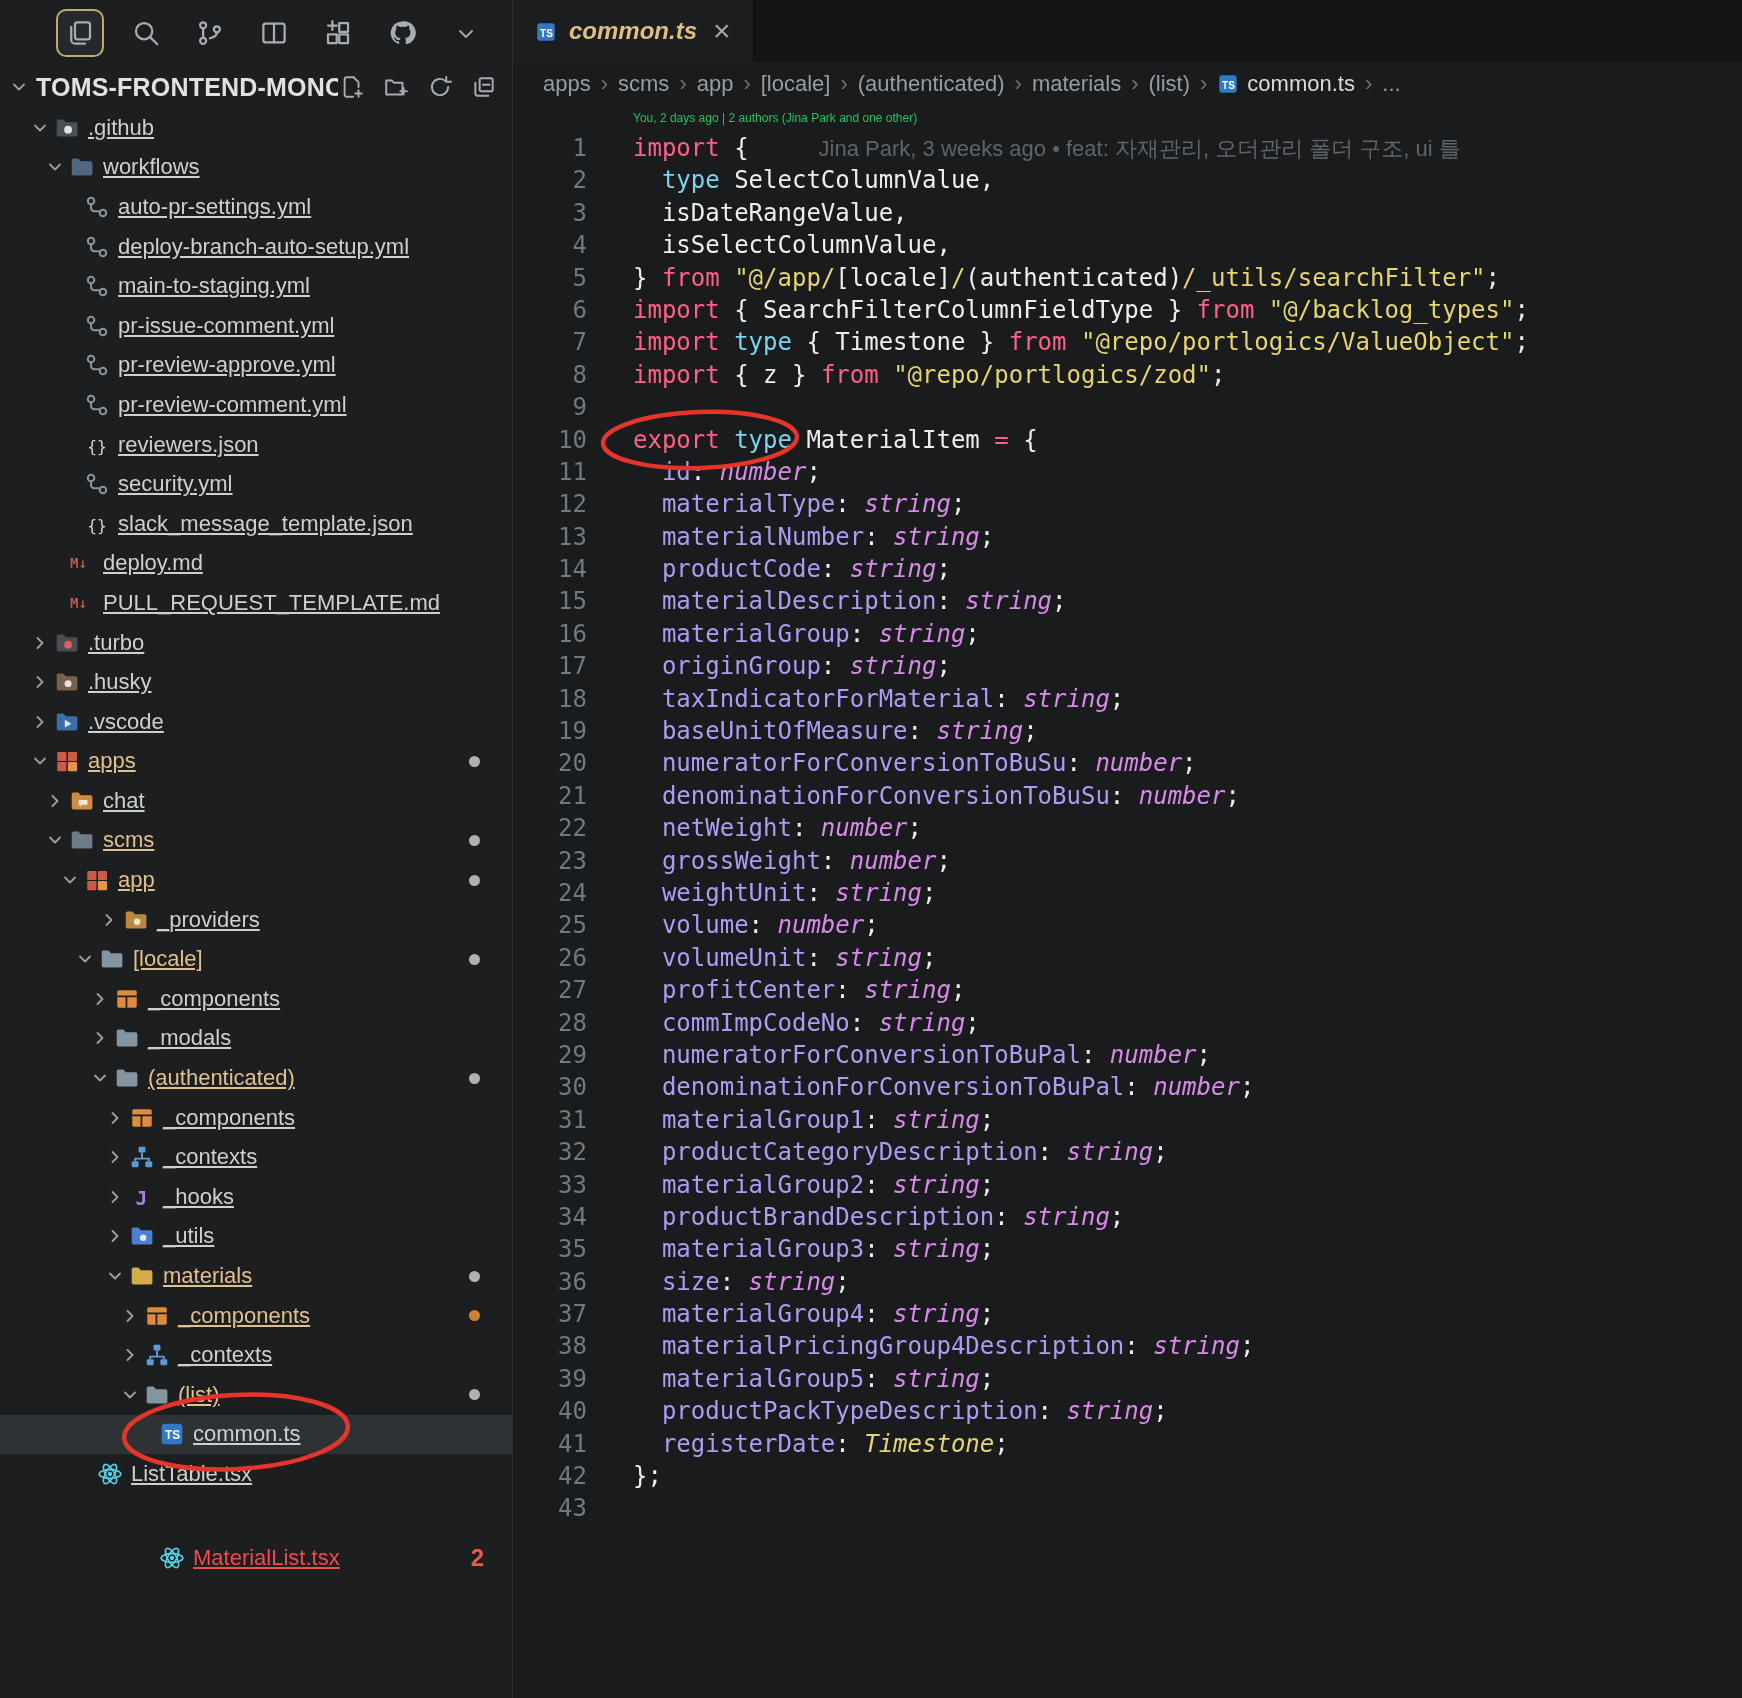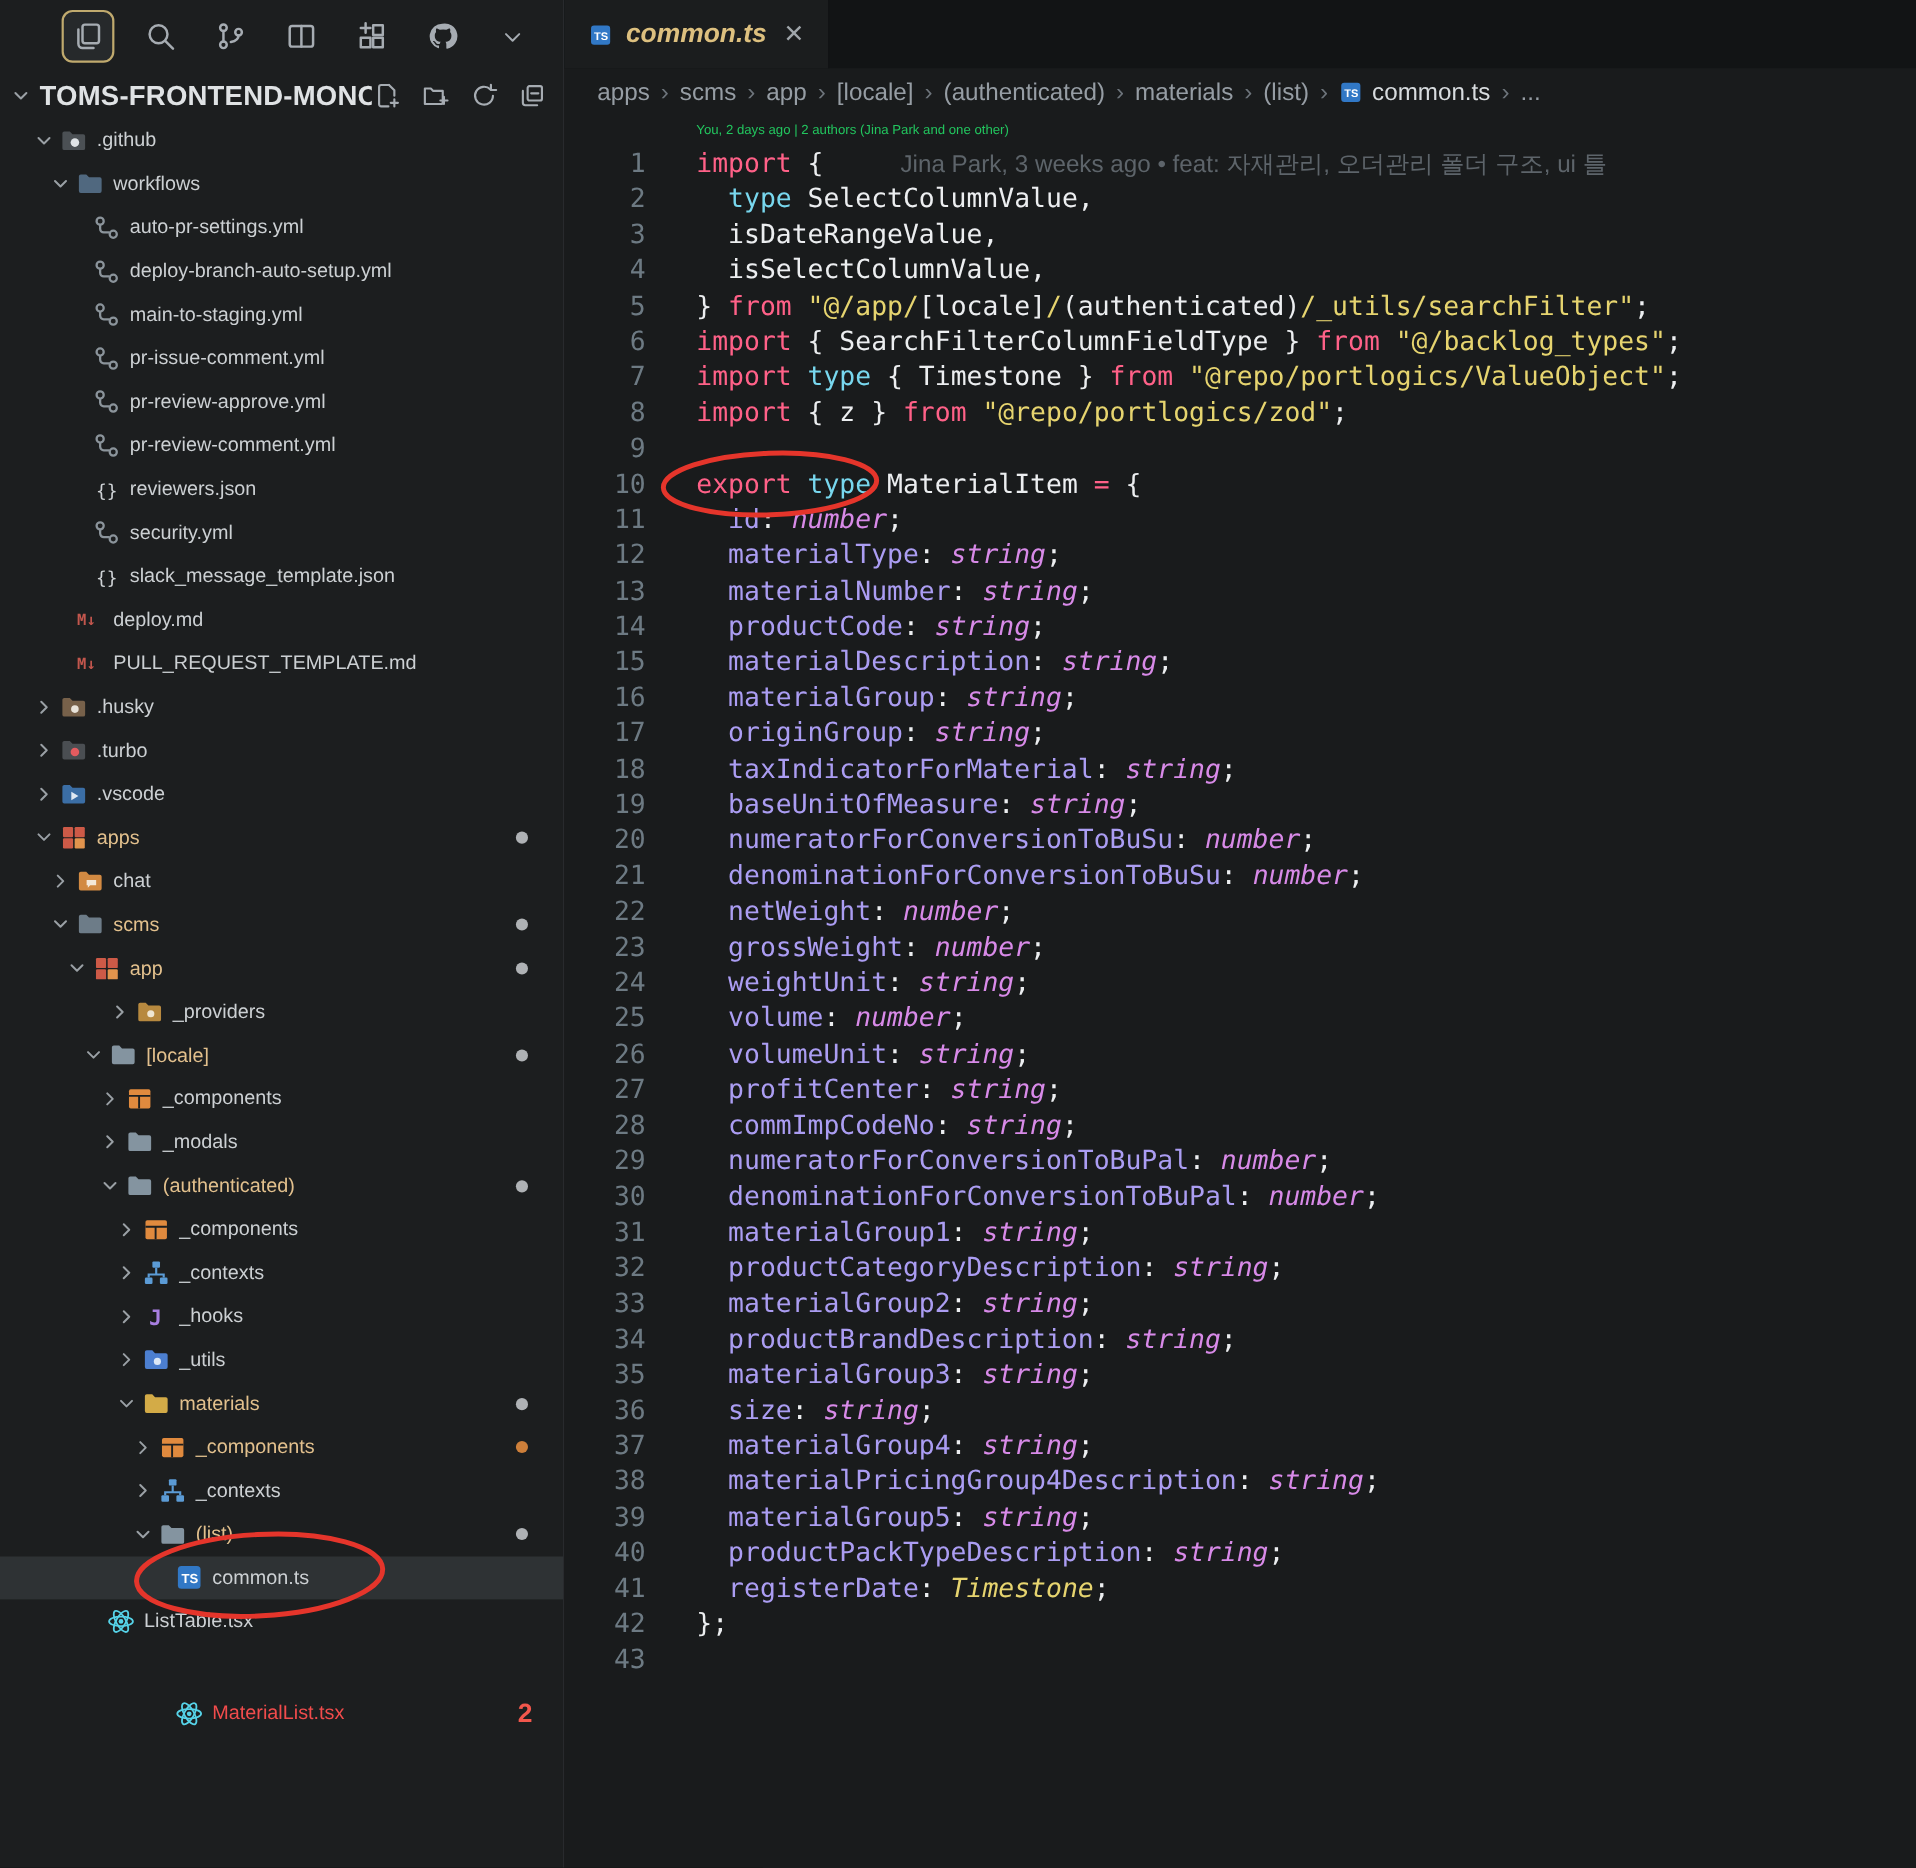--- a/index.html
+++ b/index.html
@@ -25,21 +25,21 @@
 
   .tree{position:relative;}
   .trow{display:flex;align-items:center;height:39.6px;white-space:nowrap;}
   .trow.sel{background:#2e3234;}
   .twisty{width:22px;height:22px;flex:0 0 22px;display:inline-flex;align-items:center;justify-content:center;}
   .twisty svg{width:20px;height:20px;}
   .twisty.open svg{transform:rotate(90deg);}
   .twisty.hidden{visibility:hidden;}
   .ticon{width:28px;height:28px;flex:0 0 28px;margin:0 7px 0 2px;display:inline-flex;align-items:center;justify-content:center;}
   .ticon svg{width:26px;height:26px;}
-  .tlab{font-size:18px;}
+  .tlab{font-size:22px;text-decoration:underline;}
   .lab-plain{color:#ccd0d3;}
   .lab-mod{color:#e2c08d;}
   .lab-err{color:#f14c4c;}
   .tdot{margin-left:auto;margin-right:32px;width:11px;height:11px;border-radius:50%;background:#c9cdd0;opacity:.85;}
   .tdot.orange{background:#cd7f3a;opacity:1;}
   .tbadge{margin-left:auto;margin-right:28px;font-size:24px;font-weight:700;color:#f2574c;}
 
   
   .editor{position:absolute;left:513px;top:0;right:0;height:100%;background:#191b1c;}
   .tabbar{height:62px;background:#121415;display:flex;align-items:stretch;}
@@ -351,39 +351,39 @@
           <span class="tlab lab-plain">PULL_REQUEST_TEMPLATE.md</span>
         </div>
         <div class="trow" style="padding-left: 29px;">
           <span class="twisty">
             <svg viewBox="0 0 24 24" fill="none" stroke="#9aa0a5" stroke-width="2.2" stroke-linecap="round" stroke-linejoin="round">
               <path d="M9 6l6 6-6 6"></path>
             </svg>
           </span>
           <span class="ticon">
             <svg viewBox="0 0 24 24">
+              <path d="M2.5 5.8c0-.9.72-1.6 1.6-1.6h4.6l2.3 2.4h9a1.6 1.6 0 0 1 1.6 1.6v10a1.6 1.6 0 0 1-1.6 1.6H4.1a1.6 1.6 0 0 1-1.6-1.6z" fill="#4a4e52"></path>
+              <circle cx="13" cy="13.5" r="3.6" fill="#e35b5f"></circle>
+            </svg>
+          </span>
+          <span class="tlab lab-plain">.turbo</span>
+        </div>
+        <div class="trow" style="padding-left: 29px;">
+          <span class="twisty">
+            <svg viewBox="0 0 24 24" fill="none" stroke="#9aa0a5" stroke-width="2.2" stroke-linecap="round" stroke-linejoin="round">
+              <path d="M9 6l6 6-6 6"></path>
+            </svg>
+          </span>
+          <span class="ticon">
+            <svg viewBox="0 0 24 24">
               <path d="M2.5 5.8c0-.9.72-1.6 1.6-1.6h4.6l2.3 2.4h9a1.6 1.6 0 0 1 1.6 1.6v10a1.6 1.6 0 0 1-1.6 1.6H4.1a1.6 1.6 0 0 1-1.6-1.6z" fill="#77614a"></path>
               <circle cx="13" cy="13.5" r="3.2" fill="#e8e3da"></circle>
             </svg>
           </span>
           <span class="tlab lab-plain">.husky</span>
-        </div>
-        <div class="trow" style="padding-left: 29px;">
-          <span class="twisty">
-            <svg viewBox="0 0 24 24" fill="none" stroke="#9aa0a5" stroke-width="2.2" stroke-linecap="round" stroke-linejoin="round">
-              <path d="M9 6l6 6-6 6"></path>
-            </svg>
-          </span>
-          <span class="ticon">
-            <svg viewBox="0 0 24 24">
-              <path d="M2.5 5.8c0-.9.72-1.6 1.6-1.6h4.6l2.3 2.4h9a1.6 1.6 0 0 1 1.6 1.6v10a1.6 1.6 0 0 1-1.6 1.6H4.1a1.6 1.6 0 0 1-1.6-1.6z" fill="#4a4e52"></path>
-              <circle cx="13" cy="13.5" r="3.6" fill="#e35b5f"></circle>
-            </svg>
-          </span>
-          <span class="tlab lab-plain">.turbo</span>
         </div>
         <div class="trow" style="padding-left: 29px;">
           <span class="twisty">
             <svg viewBox="0 0 24 24" fill="none" stroke="#9aa0a5" stroke-width="2.2" stroke-linecap="round" stroke-linejoin="round">
               <path d="M9 6l6 6-6 6"></path>
             </svg>
           </span>
           <span class="ticon">
             <svg viewBox="0 0 24 24">
               <path d="M2.5 5.8c0-.9.72-1.6 1.6-1.6h4.6l2.3 2.4h9a1.6 1.6 0 0 1 1.6 1.6v10a1.6 1.6 0 0 1-1.6 1.6H4.1a1.6 1.6 0 0 1-1.6-1.6z" fill="#3b6ea5"></path>

